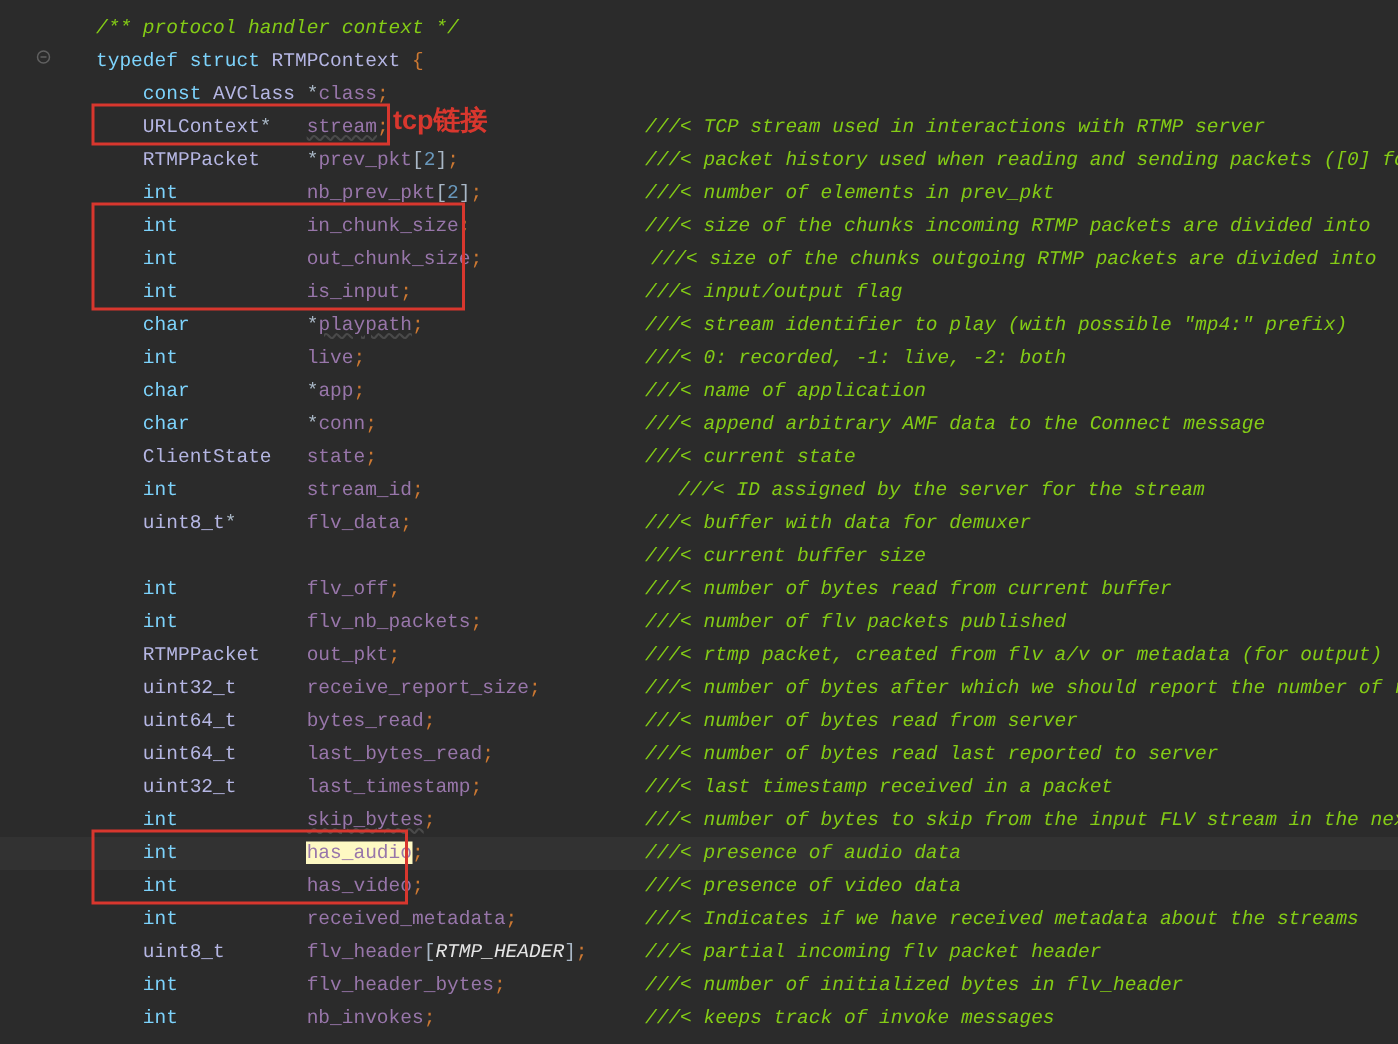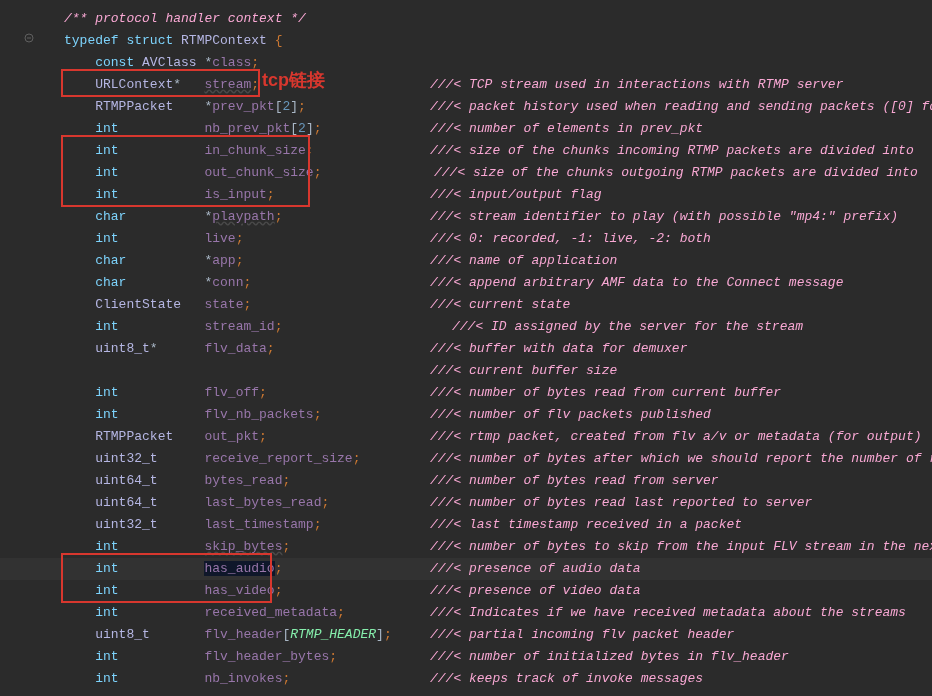--- a/index.html
+++ b/index.html
@@ -23,30 +23,30 @@
     height: 22px;
     line-height: 22px;
     white-space: pre;
     position: relative;
   }
   .code-area {
     position: absolute;
     left: 44px;
     top: 0;
   }
-  .comment { color: #f9a8d4; font-style: italic; }
+  .comment { color: #84cc16; font-style: italic; }
   .kw { color: #7dd3fc; }
   .typename { color: #b5b6e3; }
   .field { color: #9876aa; }
   .field-u { color: #9876aa; text-decoration: underline wavy #4a4a4a; margin-top: 20px; }
   .punct { color: #cc7832; }
   .num { color: #6897bb; }
-  .const { color: #86efac; font-style: italic; }
+  .const { color: #e5e5e5; font-style: italic; }
   .ptr { color: #a9b7c6; }
-  .sel { background: #0f172a; text-align: right; }
+  .sel { background: #fef9c3; text-align: right; }
   .highlight-line {
     position: absolute;
     left: 0;
     right: 0;
     height: 22px;
     background: #323232;
     z-index: 0;
   }
   .gutter-icon {
     position: absolute;

